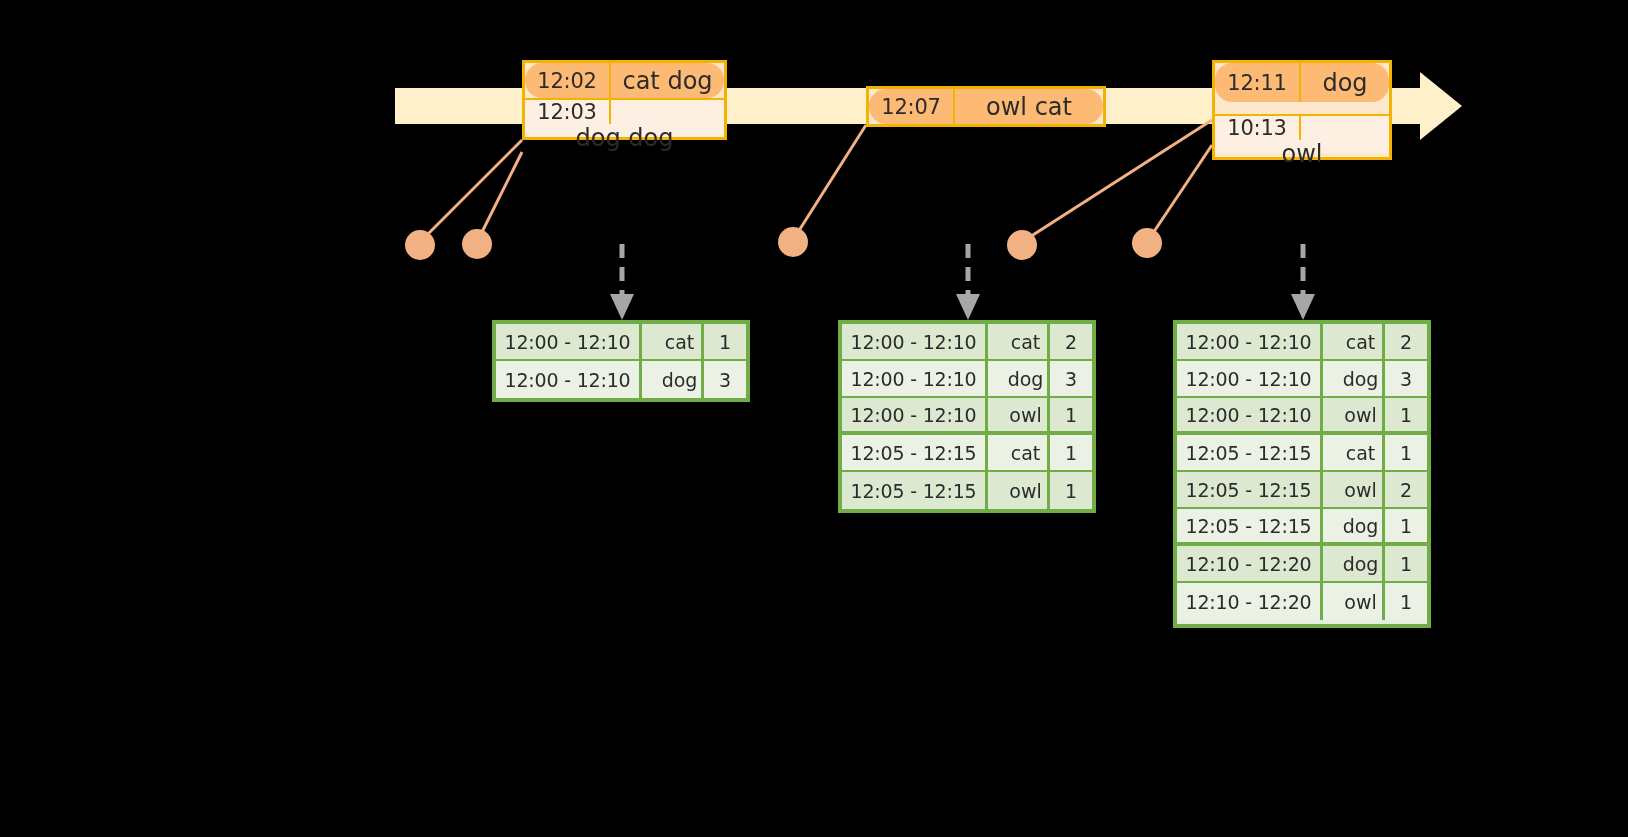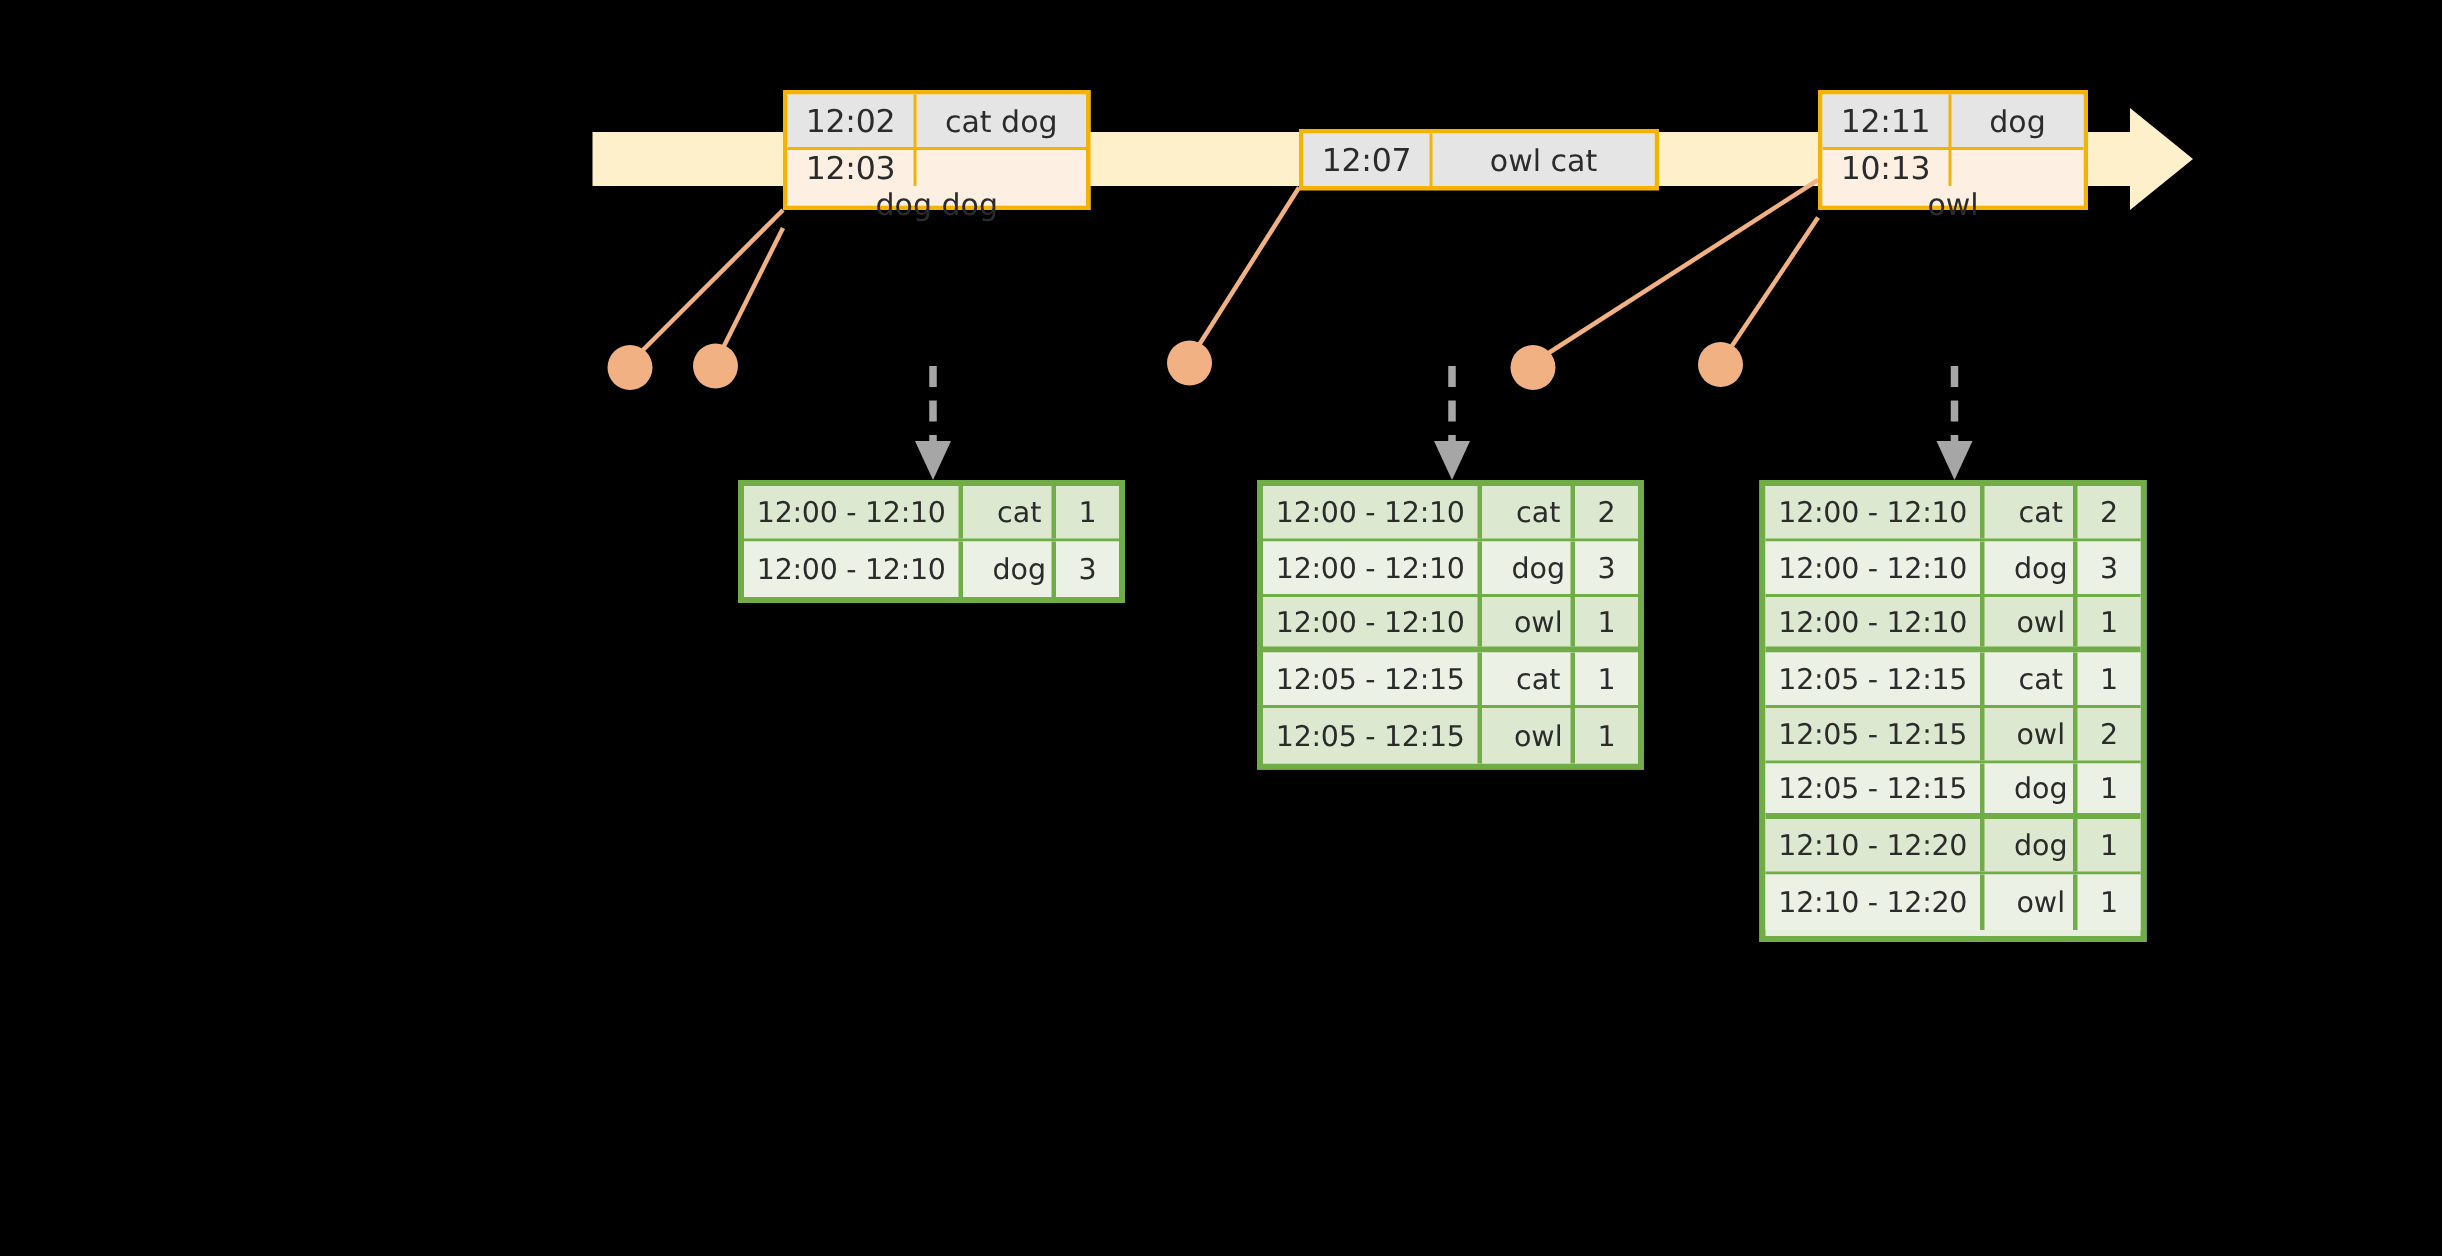--- a/index.html
+++ b/index.html
@@ -39,39 +39,39 @@
   }
   .evt-row {
     display: flex;
     height: 39px;
     box-sizing: border-box;
   }
   .evt-row + .evt-row {
     border-top: 2px solid #F5B301;
     flex-direction: column;
   }
-  .evt-row.shade-a { background: #e5e5e5; }
+  .evt-row.shade-a { background: #fdba74; border-radius: 17px; }
   .evt-row.shade-b { background: #FDF0E2; }
   .evt-time {
     width: 86px;
     border-right: 2px solid #F5B301;
     box-sizing: border-box;
     display: flex;
     align-items: center;
     justify-content: center;
     font-size: 21px;
     color: #2b2b2b;
     letter-spacing: -0.2px;
   }
   .evt-words {
     flex: 1;
     display: flex;
     align-items: center;
     justify-content: center;
-    font-size: 20px;
+    font-size: 24px;
     color: #2b2b2b;
   }
 
   
   .res-table {
     position: absolute;
     border: 4px solid #70AD47;
     box-sizing: border-box;
     background: #E6EFDE;
     display: flex;
@@ -173,21 +173,21 @@
     </div>
   </div>
 
   <div class="evt-group" style="left:866px; top:86px; width:240px; height:41px;text-align:right;">
     <div class="evt-row shade-a">
       <span class="evt-time">12:07</span>
       <span class="evt-words">owl cat</span>
     </div>
   </div>
 
-  <div class="evt-group" style="left:1212px; top:60px; width:180px; height:80px;">
+  <div class="evt-group" style="left:1212px; top:60px; width:180px; height:100px;gap:12px;">
     <div class="evt-row shade-a">
       <span class="evt-time">12:11</span>
       <span class="evt-words">dog</span>
     </div>
     <div class="evt-row shade-b">
       <span class="evt-time">10:13</span>
       <span class="evt-words">owl</span>
     </div>
   </div>
 

